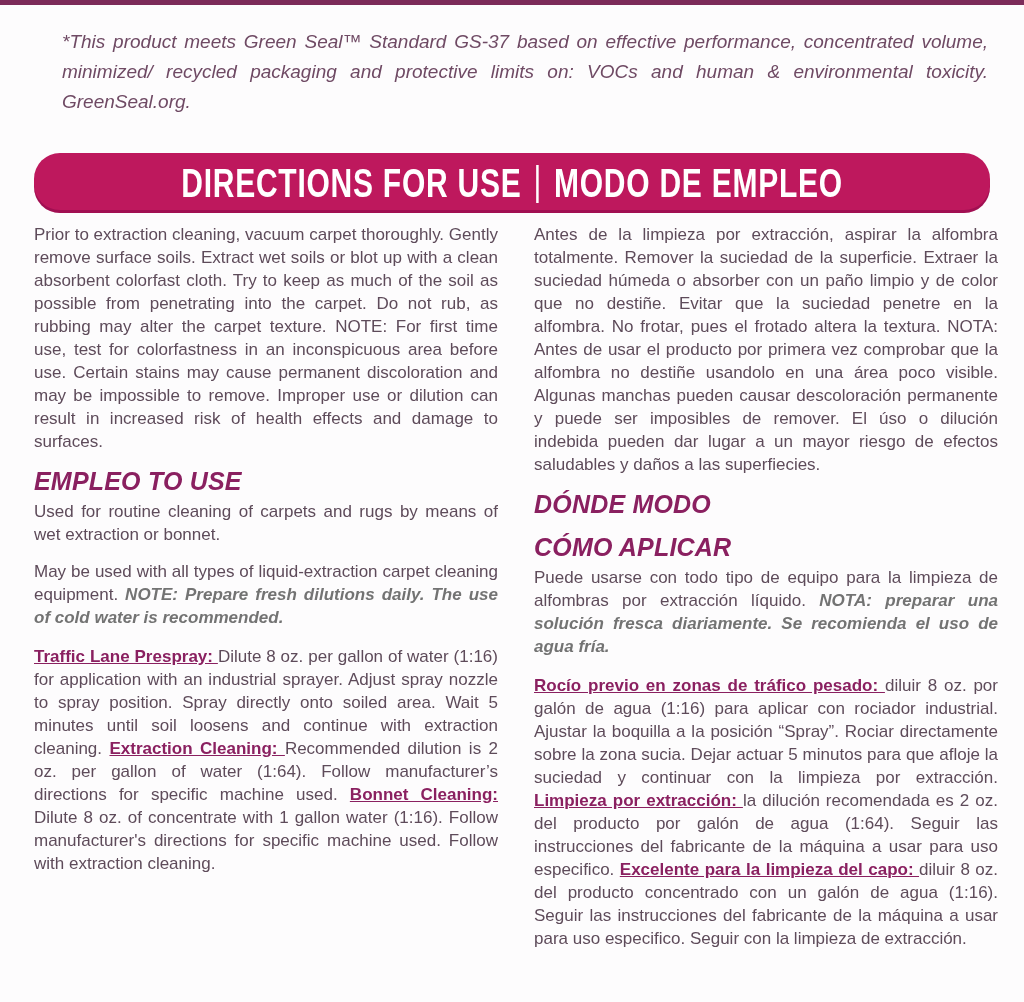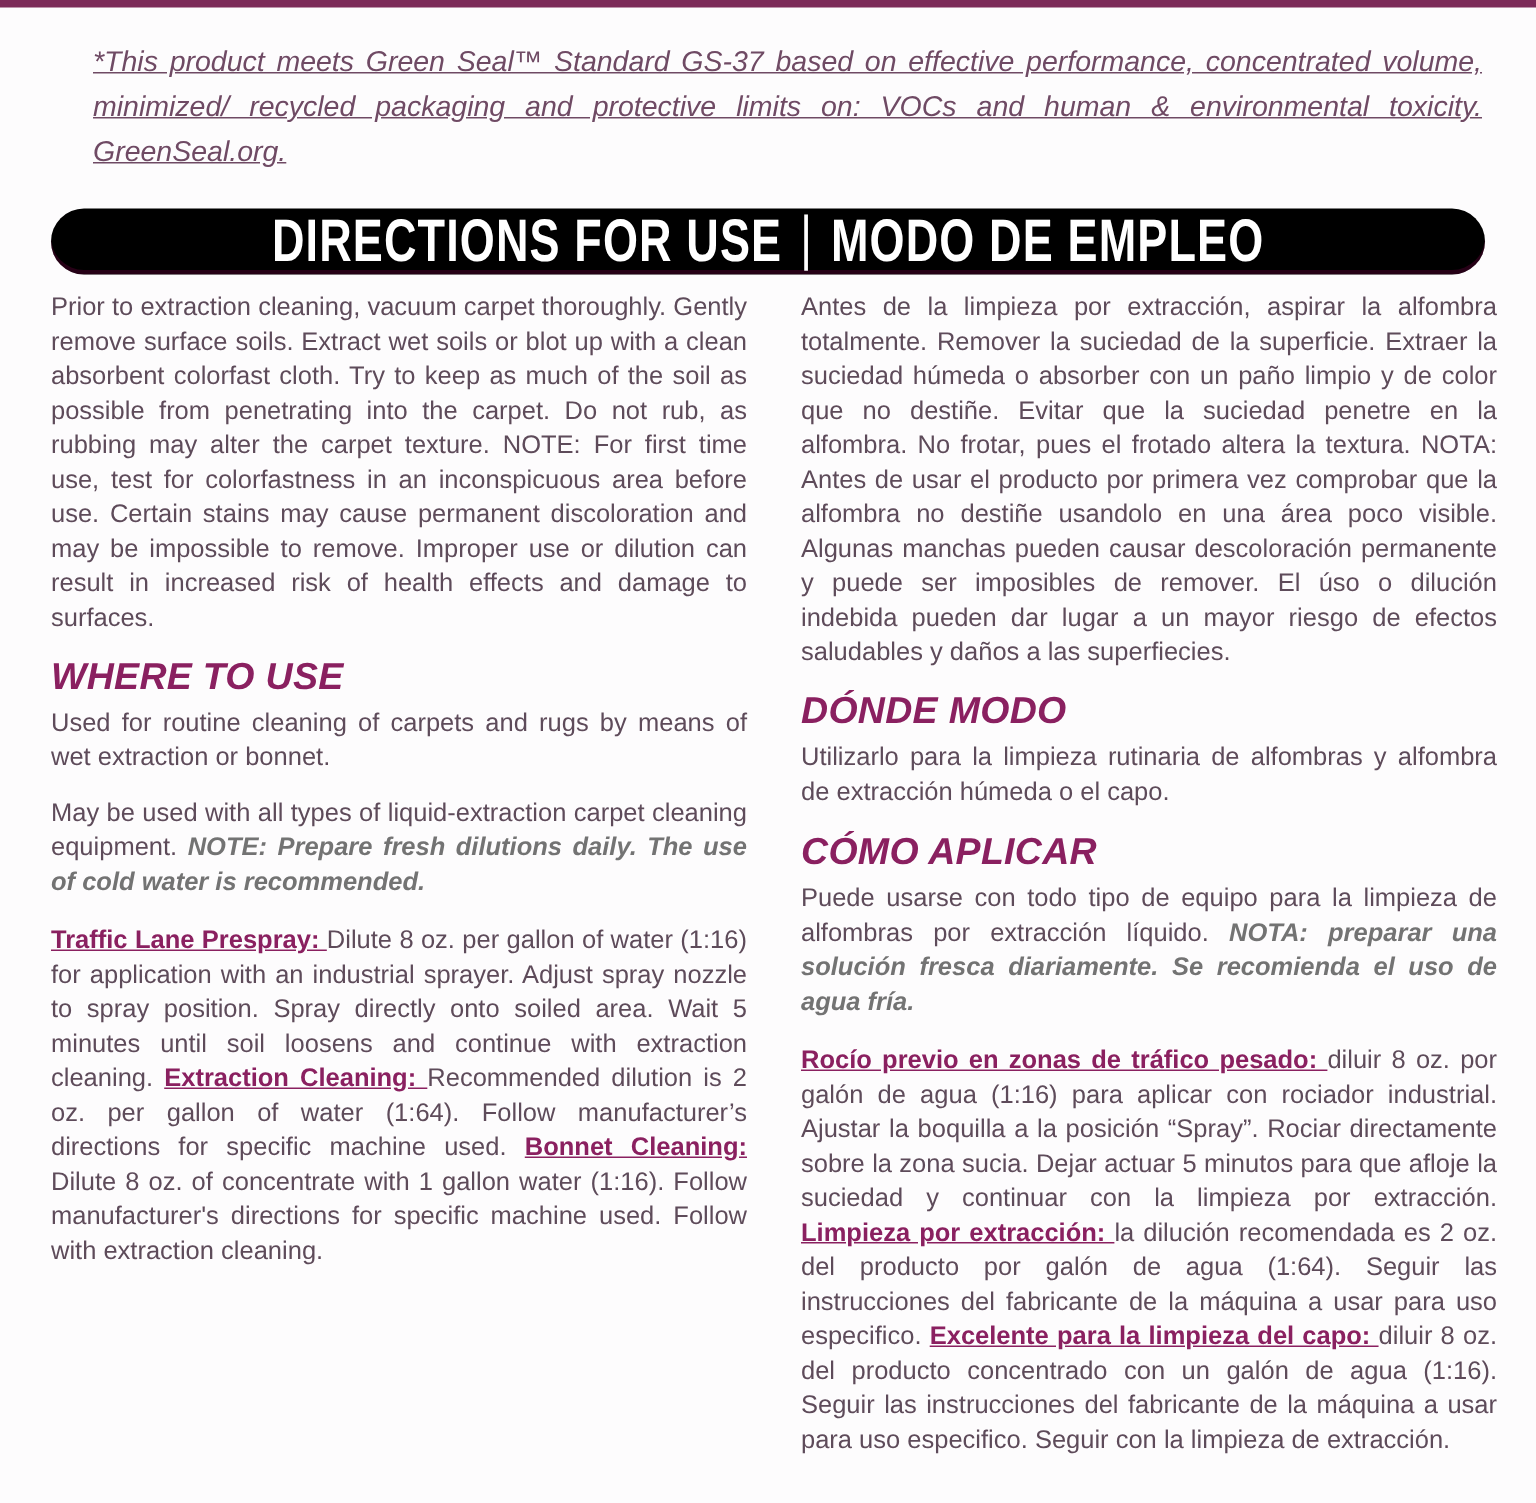--- a/index.html
+++ b/index.html
@@ -16,25 +16,25 @@
     background: #7c2b59;
   }
   .greenseal {
     padding: 22px 36px 0 40px;
     color: #6f4a64;
     font-style: italic;
     font-size: 19px;
     line-height: 30px;
   }
   .gs { margin: 0; text-align: justify; }
-  .gs.en { padding-left: 22px; margin-bottom: 22px; text-decoration: underline; }
+  .gs.en { padding-left: 22px; margin-bottom: 36px; }
   .banner {
     margin: 16px 34px 0 34px;
-    height: 44px;
-    background: #000000;
+    height: 60px;
+    background: #be185d;
     border-radius: 26px;
     box-shadow: inset 0 -3px 0 rgba(110, 0, 62, 0.35);
     display: flex;
     align-items: center;
     justify-content: center;
     color: #ffffff;
     white-space: nowrap;
   }
   .banner-inner {
     display: inline-block;
@@ -96,35 +96,34 @@
 
   <div class="banner">
     <span class="banner-inner"><span>DIRECTIONS FOR USE</span><span class="sep">|</span><span>MODO DE EMPLEO</span></span>
   </div>
 
   <div class="columns">
 
     <div class="col">
       <p class="body mb-sm">Prior to extraction cleaning, vacuum carpet thoroughly. Gently remove surface soils. Extract wet soils or blot up with a clean absorbent colorfast cloth. Try to keep as much of the soil as possible from penetrating into the carpet. Do not rub, as rubbing may alter the carpet texture. NOTE: For first time use, test for colorfastness in an inconspicuous area before use. Certain stains may cause permanent discoloration and may be impossible to remove. Improper use or dilution can result in increased risk of health effects and damage to surfaces.</p>
 
-      <h2>WHERE TO USE</h2>
+      <h2>EMPLEO TO USE</h2>
       <p class="body mb-md">Used for routine cleaning of carpets and rugs by means of wet extraction or bonnet.</p>
 
       <p class="body mb-md"><span class="seg-normal">May be used with all types of liquid-extraction carpet cleaning equipment. </span><span class="seg-note">NOTE: Prepare fresh dilutions daily. The use of cold water is recommended.</span></p>
 
       <p class="body para-block"><span class="seg-lead">Traffic Lane Prespray: </span><span class="seg-normal">Dilute 8 oz. per gallon of water (1:16) for application with an industrial sprayer. Adjust spray nozzle to spray position. Spray directly onto soiled area. Wait 5 minutes until soil loosens and continue with extraction cleaning. </span><span class="seg-lead">Extraction Cleaning: </span><span class="seg-normal">Recommended dilution is 2 oz. per gallon of water (1:64). Follow manufacturer’s directions for specific machine used. </span><span class="seg-lead">Bonnet Cleaning: </span><span class="seg-normal">Dilute 8 oz. of concentrate with 1 gallon water (1:16). Follow manufacturer's directions for specific machine used. Follow with extraction cleaning.</span></p>
 
       <p class="body condensed para-block"></p>
     </div>
 
     <div class="col">
       <p class="body mb-sm">Antes de la limpieza por extracción, aspirar la alfombra totalmente. Remover la suciedad de la superficie. Extraer la suciedad húmeda o absorber con un paño limpio y de color que no destiñe. Evitar que la suciedad penetre en la alfombra. No frotar, pues el frotado altera la textura. NOTA: Antes de usar el producto por primera vez comprobar que la alfombra no destiñe usandolo en una área poco visible. Algunas manchas pueden causar descoloración permanente y puede ser imposibles de remover. El úso o dilución indebida pueden dar lugar a un mayor riesgo de efectos saludables y daños a las superfiecies.</p>
 
       <h2>DÓNDE MODO</h2>
-      <p class="body mb-md">Utilizarlo para la limpieza rutinaria de alfombras y alfombra de extracción húmeda o el capo.</p>
 
       <h2>CÓMO APLICAR</h2>
       <p class="body mb-md"><span class="seg-normal">Puede usarse con todo tipo de equipo para la limpieza de alfombras por extracción líquido. </span><span class="seg-note">NOTA: preparar una solución fresca diariamente. Se recomienda el uso de agua fría.</span></p>
 
       <p class="body para-block"><span class="seg-lead">Rocío previo en zonas de tráfico pesado: </span><span class="seg-normal">diluir 8 oz. por galón de agua (1:16) para aplicar con rociador industrial. Ajustar la boquilla a la posición “Spray”. Rociar directamente sobre la zona sucia. Dejar actuar 5 minutos para que afloje la suciedad y continuar con la limpieza por extracción. </span><span class="seg-lead">Limpieza por extracción: </span><span class="seg-normal">la dilución recomendada es 2 oz. del producto por galón de agua (1:64). Seguir las instrucciones del fabricante de la máquina a usar para uso especifico. </span><span class="seg-lead">Excelente para la limpieza del capo: </span><span class="seg-normal">diluir 8 oz. del producto concentrado con un galón de agua (1:16). Seguir las instrucciones del fabricante de la máquina a usar para uso especifico. Seguir con la limpieza de extracción.</span></p>
 
     </div>
 
   </div>
 </div>

